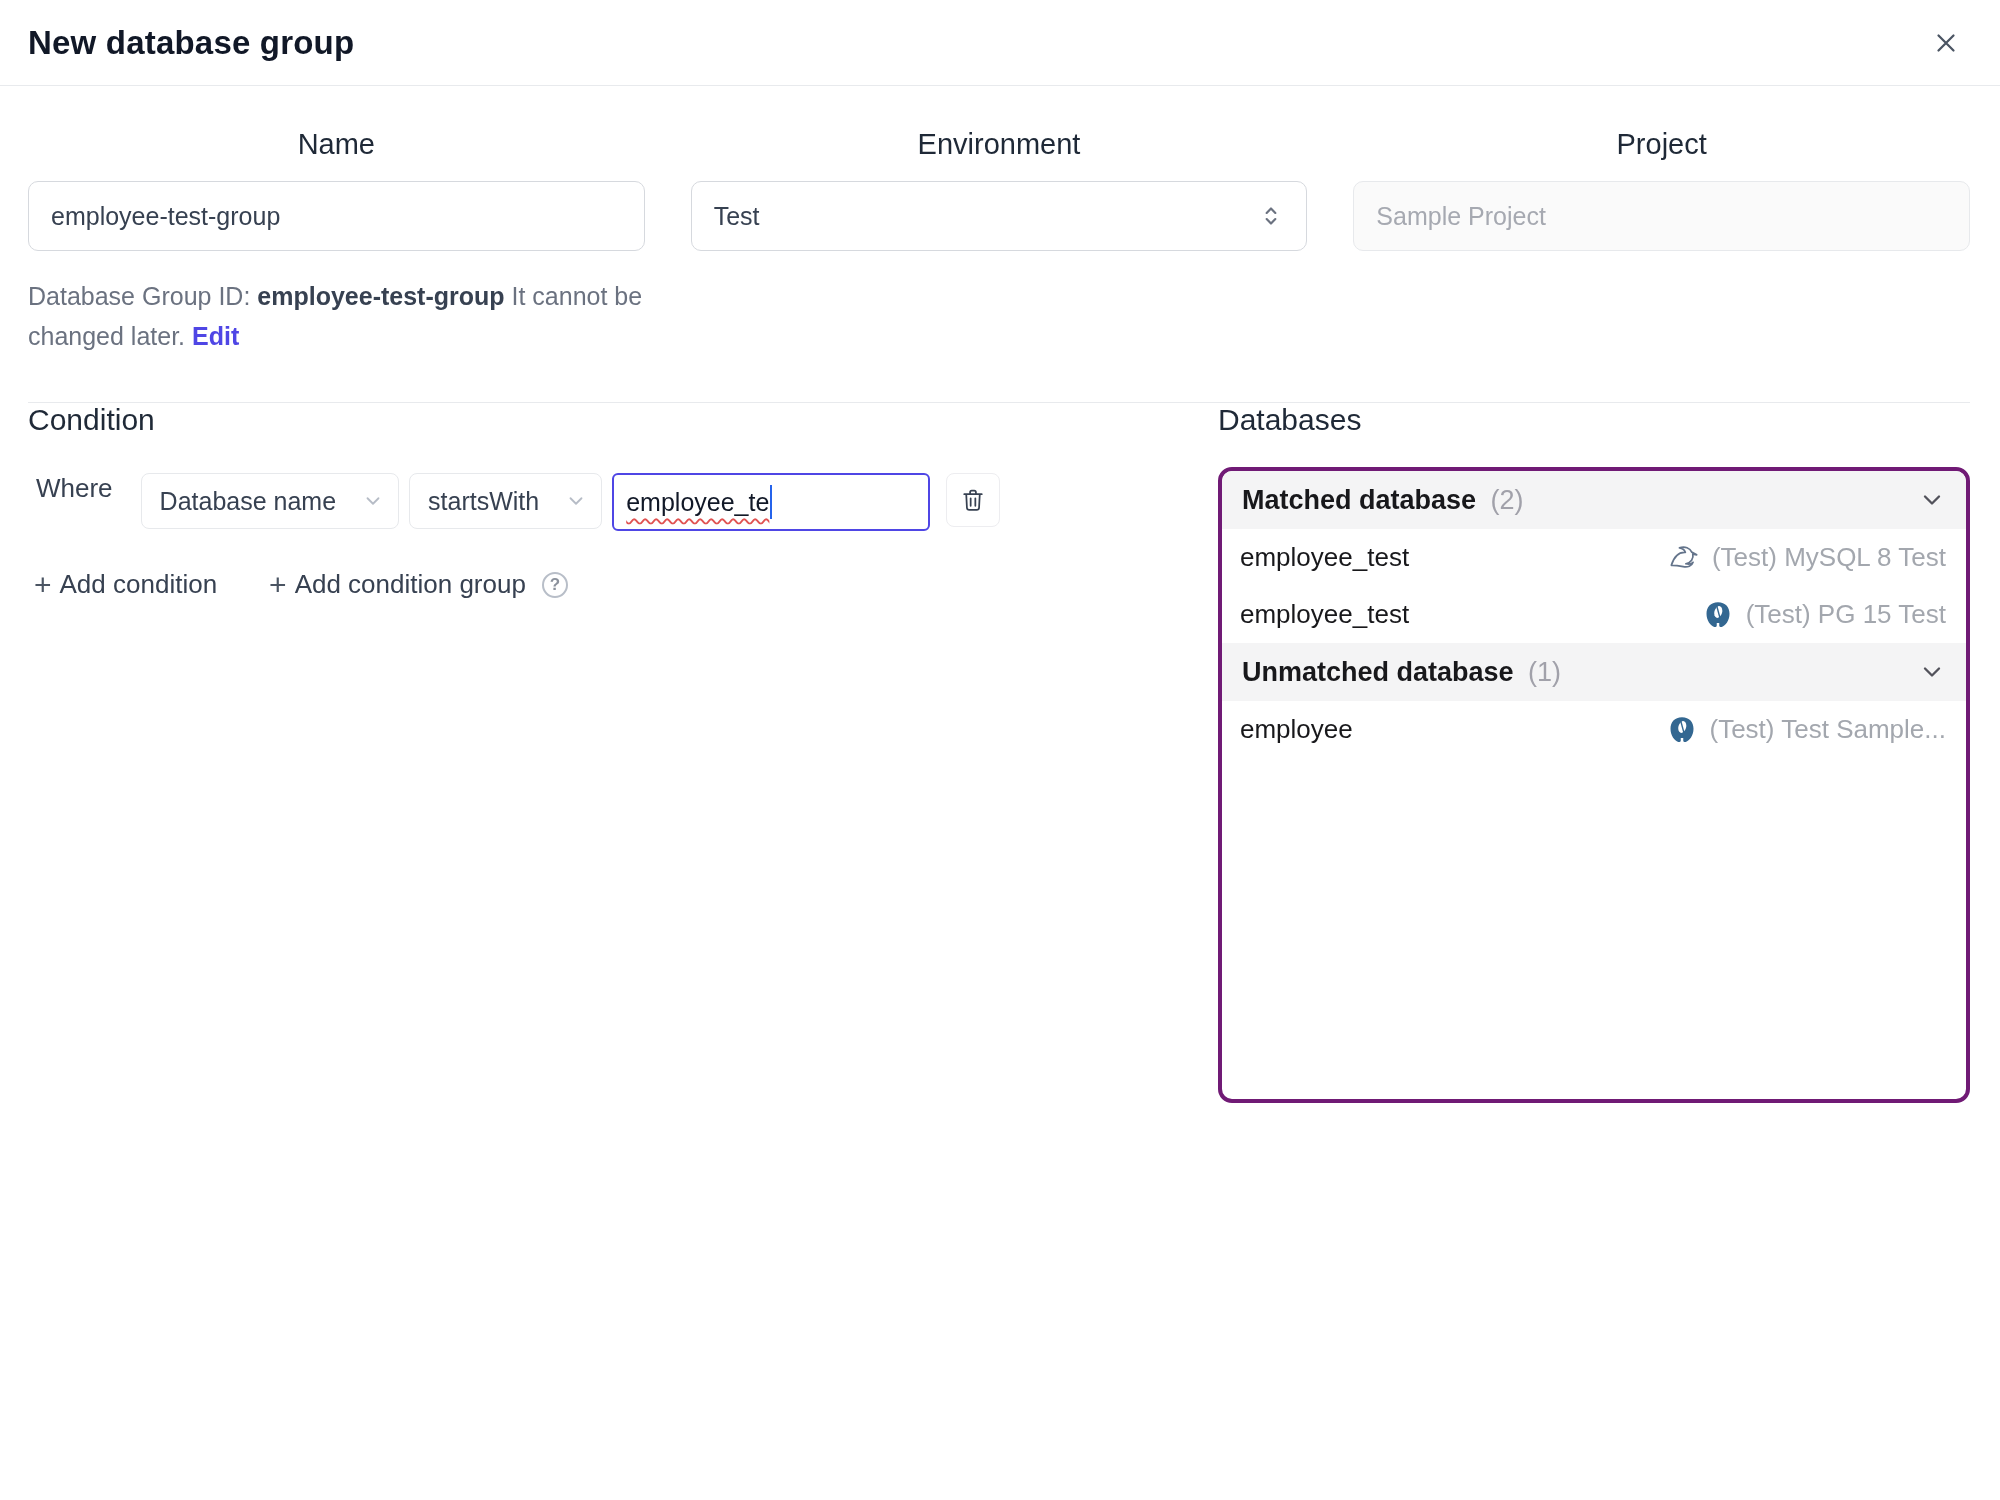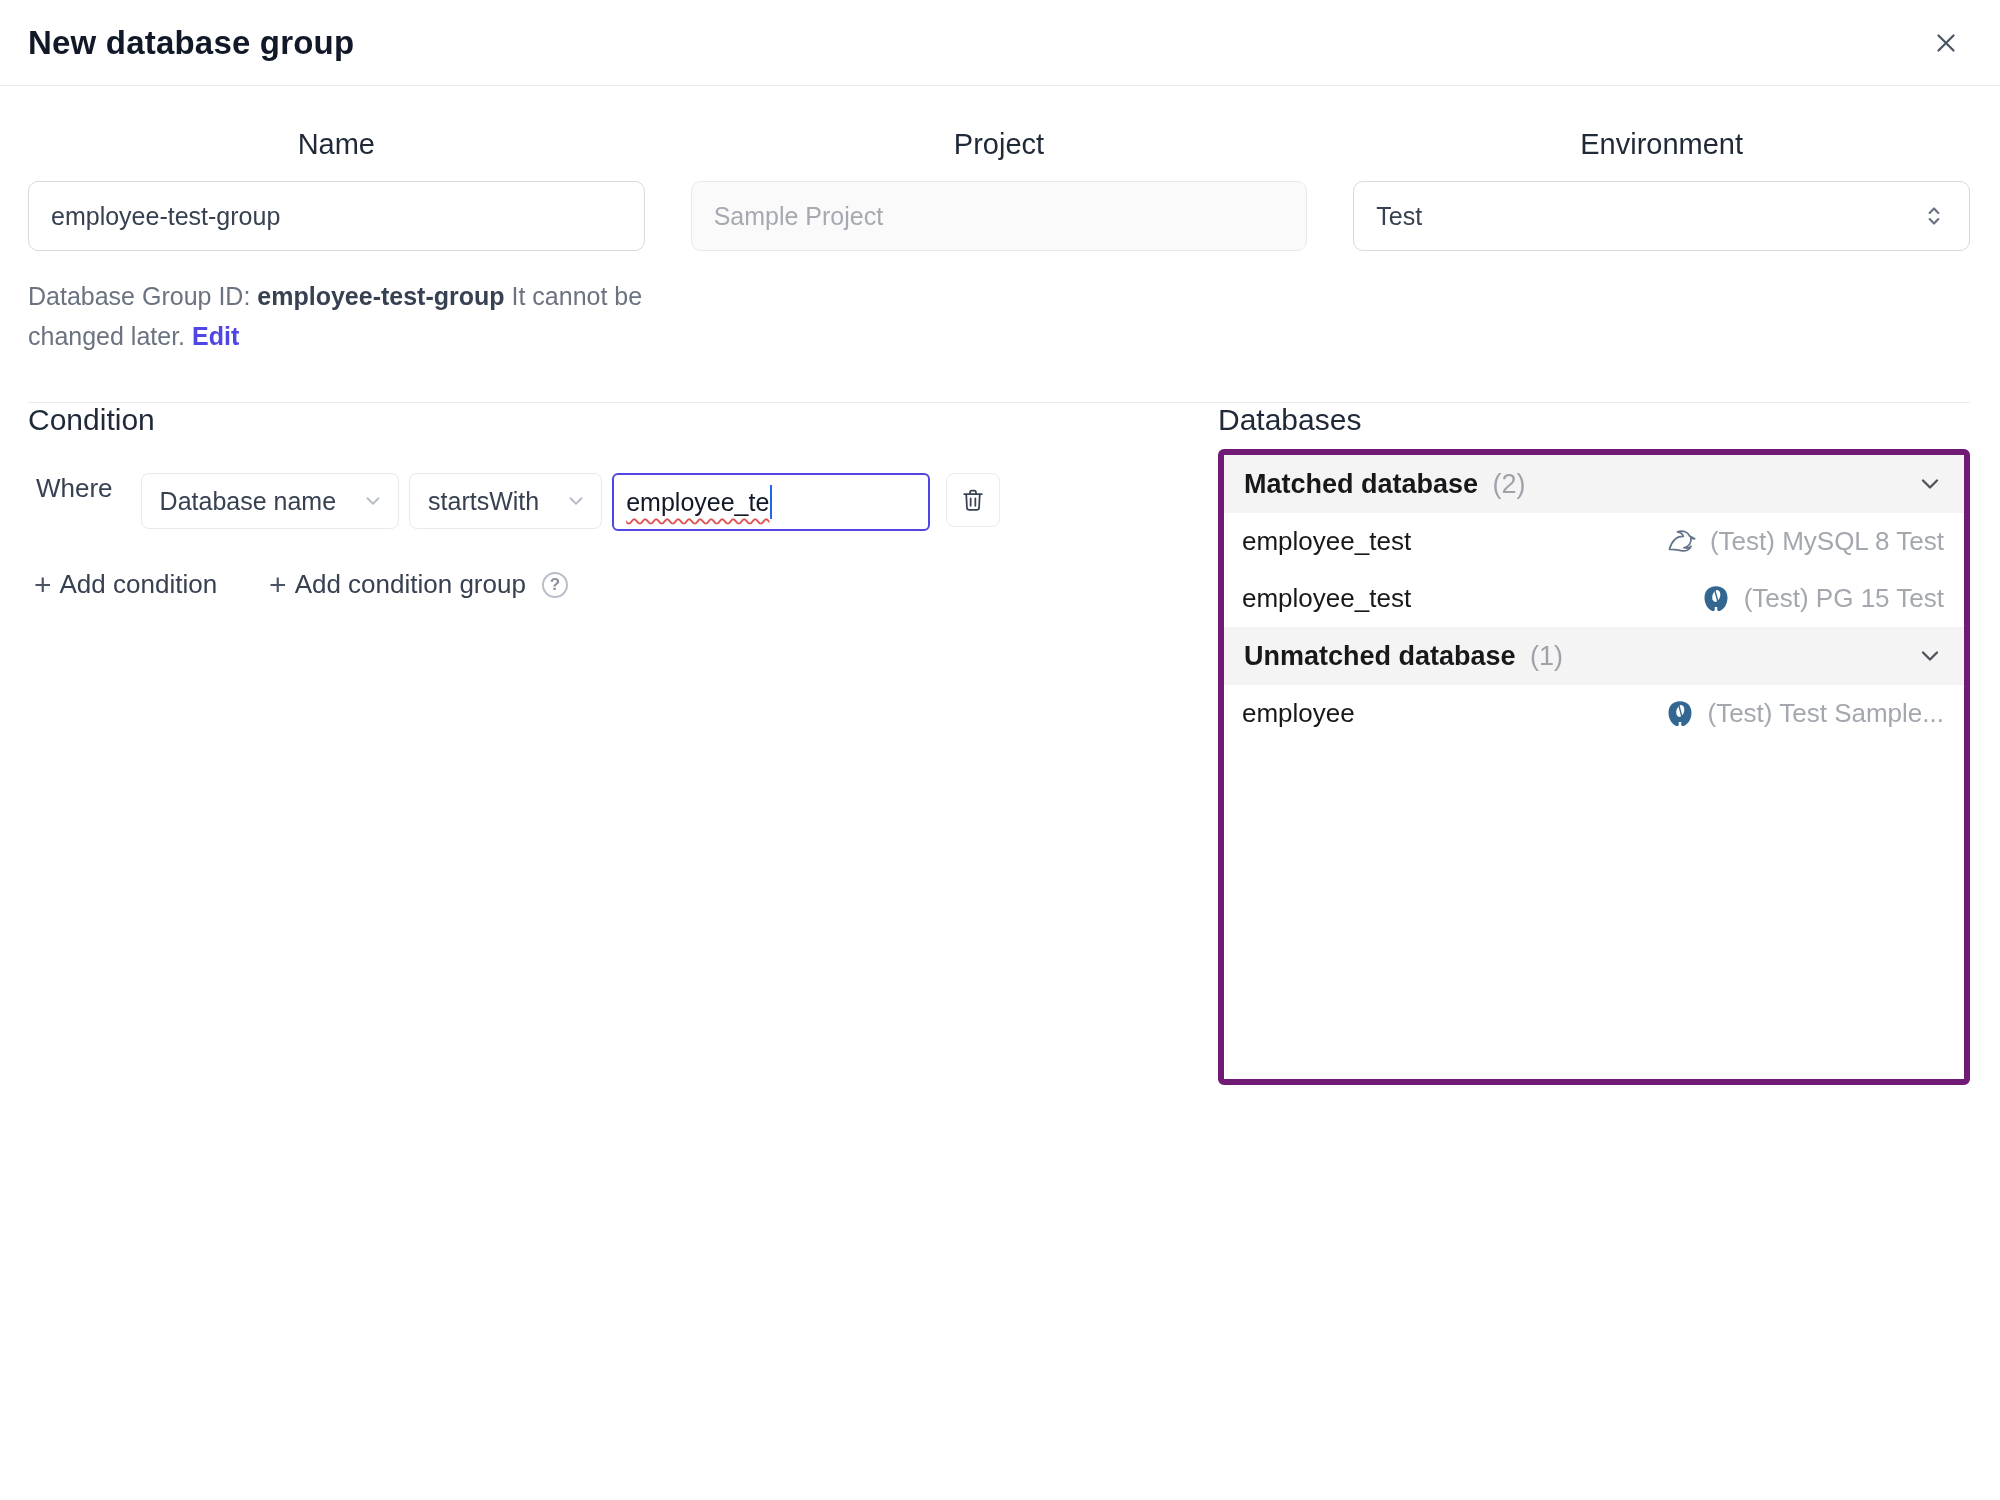--- a/index.html
+++ b/index.html
@@ -180,23 +180,23 @@
     color: #8b919c;
     font-size: 17px;
     font-weight: 700;
     display: inline-grid;
     place-items: center;
     margin-left: 8px;
   }
 
   
   .db-panel {
-    margin-top: 12px;
-    border: 6px solid #701a75;
-    border-radius: 6px;
+    margin-top: 30px;
+    border: 4px solid #701a75;
+    border-radius: 14px;
     height: 636px;
     overflow: hidden;
     background: #fff;
   }
   .db-group-header {
     background: #f4f4f5;
     height: 58px;
     padding: 0 20px;
     display: flex;
     align-items: center;
@@ -241,34 +241,34 @@
 
   <div class="field">
     <div class="field-label">Name</div>
     <input class="text-input" type="text" value="employee-test-group" style="">
     <div class="group-id-note">
       <span>Database Group ID: </span><b>employee-test-group</b><span> It cannot be changed later. </span><a class="edit-link">Edit</a>
     </div>
   </div>
 
   <div class="field">
-    <div class="field-label">Project</div>
-    <input class="project-input" type="text" disabled="" value="Sample Project" style="">
-  </div>
-
-  <div class="field">
     <div class="field-label">Environment</div>
     <div class="select-box">
       <span>Test</span>
       <span>
         <svg class="icon-svg" width="26" height="26" viewBox="0 0 24 24">
           <path d="M8 9.2 L12 5 L16 9.2 M8 14.8 L12 19 L16 14.8" stroke="#6b7280" stroke-width="2" fill="none" stroke-linecap="round" stroke-linejoin="round"></path>
         </svg>
       </span>
     </div>
+  </div>
+
+  <div class="field">
+    <div class="field-label">Project</div>
+    <input class="project-input" type="text" disabled="" value="Sample Project" style="">
   </div>
 
 </div>
 
 <hr class="divider">
 
 <div class="content">
 
   <div class="left-col">
     <div class="section-heading">Condition</div>

